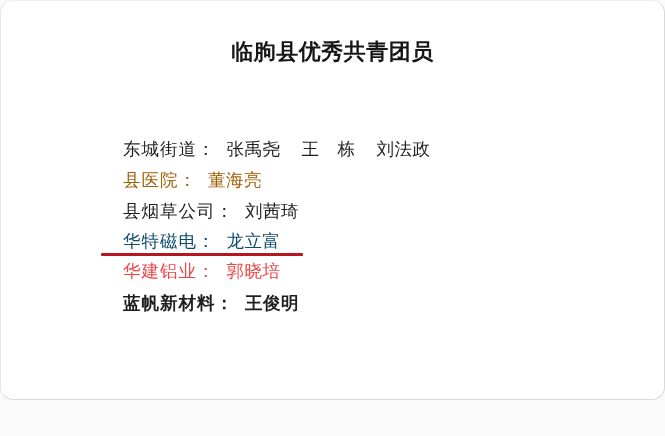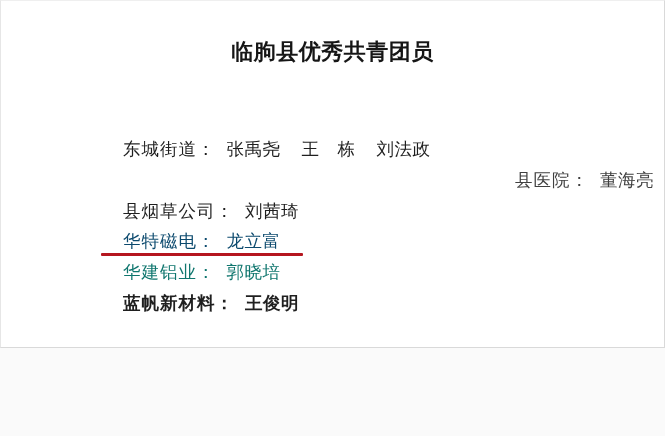--- a/index.html
+++ b/index.html
@@ -3,29 +3,30 @@
 <meta charset="utf-8">
 <style>
   html, body {
     margin: 0;
     padding: 0;
     background: #fafafa;
   }
   .page {
     position: relative;
     width: 665px;
-    height: 348px;
+    height: 400px;
     box-sizing: border-box;
     background: #ffffff;
     border-left: 1px solid #e6e6e6;
     border-right: 1px solid #d9d9d9;
     border-bottom: 1px solid #d9d9d9;
     border-top: 1px solid #efefef;
     overflow: hidden;
     font-family: "Liberation Serif", serif;
+    border-radius: 13px;
   }
   .doc-title {
     margin: 36px 0 0 0;
     text-align: center;
     font-family: "Liberation Sans", sans-serif;
     font-size: 22px;
     font-weight: bold;
     color: #161616;
     letter-spacing: 0.5px;
   }
@@ -69,19 +70,19 @@
     border-radius: 1px;
   }
 </style>
 </head>
 <body>
 
 <div class="page">
   <h1 class="doc-title">临朐县优秀共青团员</h1>
   <div class="award-list">
       <div class="row" style="color: rgb(31, 31, 31);"><span class="row-label">东城街道：</span><span class="name first">张禹尧</span><span class="name">王　栋</span><span class="name">刘法政</span></div>
-      <div class="row" style="color: #404040; text-align: right;"><span class="row-label">县医院：</span><span class="name first">董海亮</span></div>
+      <div class="row" style="color: #a16207;"><span class="row-label">县医院：</span><span class="name first">董海亮</span></div>
       <div class="row" style="color: rgb(31, 31, 31);"><span class="row-label">县烟草公司：</span><span class="name first">刘茜琦</span></div>
       <div class="row" style="color: #0c4a6e;"><span class="row-label">华特磁电：</span><span class="name first">龙立富</span><div class="red-underline" style="background: rgb(181, 22, 31);"></div></div>
-      <div class="row" style="color: #0f766e;"><span class="row-label">华建铝业：</span><span class="name first">郭晓培</span></div>
+      <div class="row" style="color: #ef4444; font-family: Liberation Mono, monospace;"><span class="row-label">华建铝业：</span><span class="name first">郭晓培</span></div>
       <div class="row" style="color: rgb(31, 31, 31); font-weight: bold;"><span class="row-label">蓝帆新材料：</span><span class="name first">王俊明</span></div>
     </div>
 </div>
 
 </body></html>

